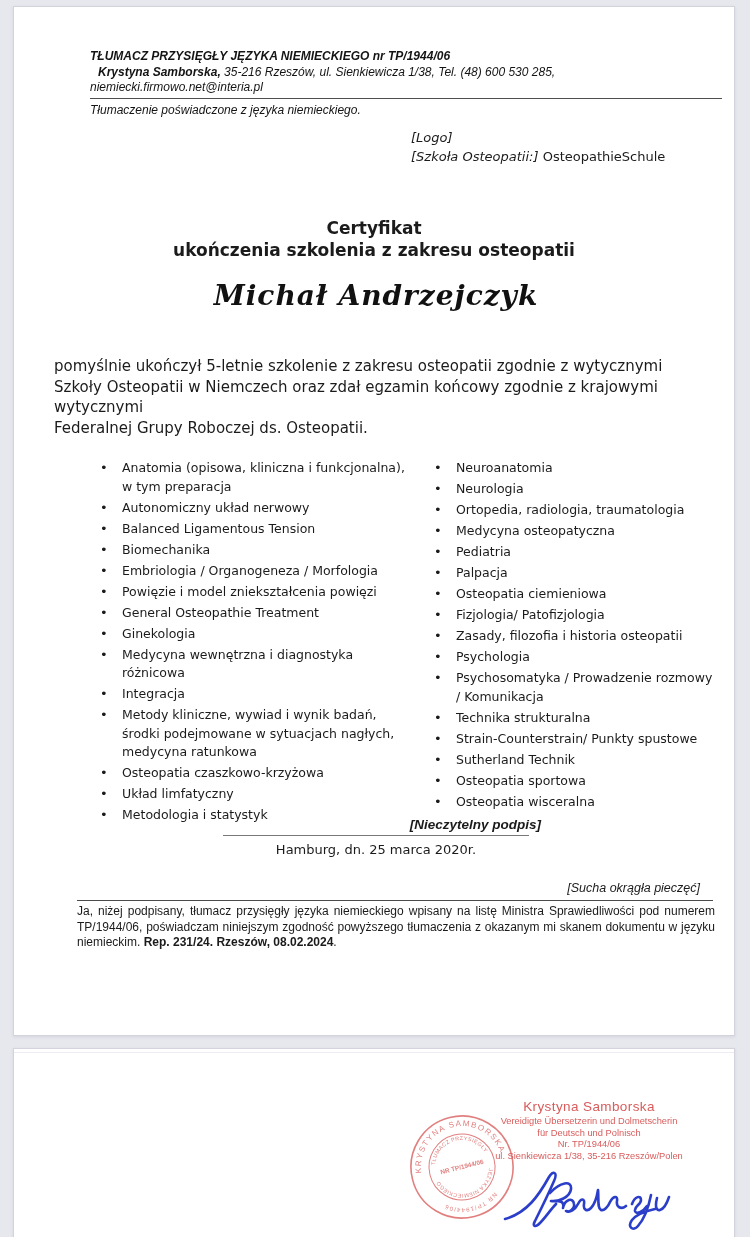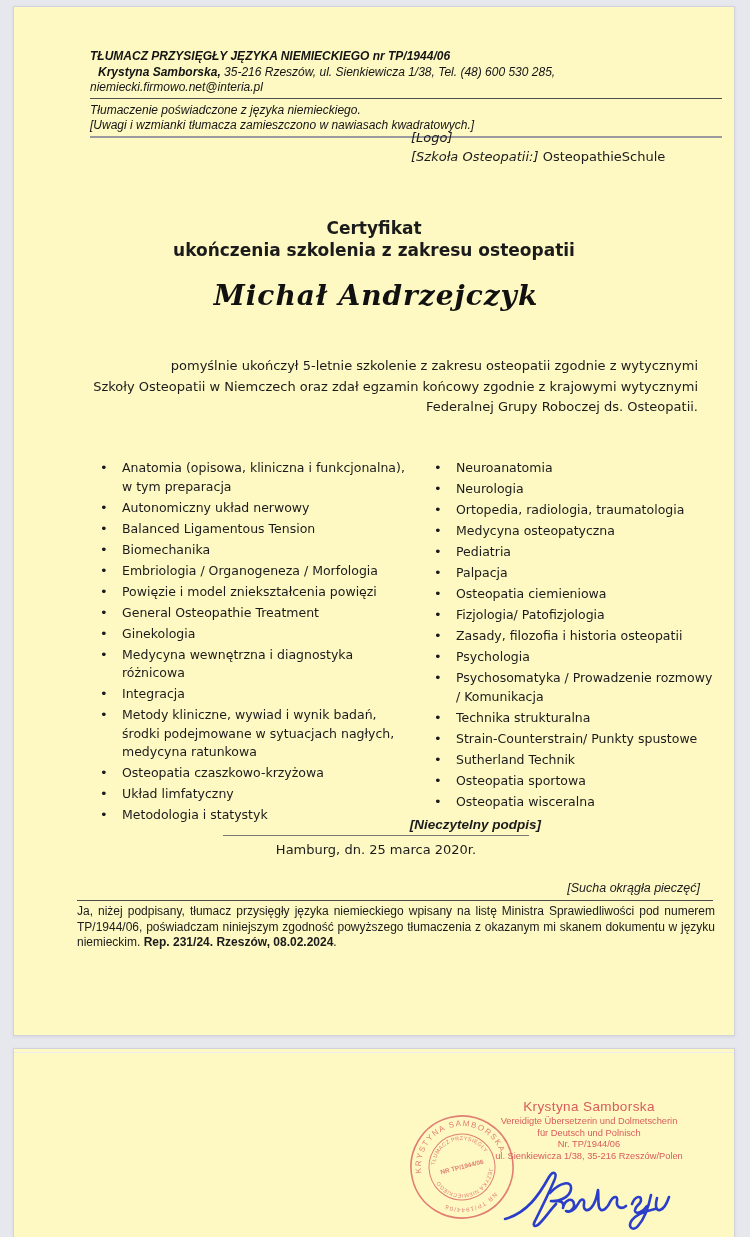--- a/index.html
+++ b/index.html
@@ -3,21 +3,21 @@
 <meta charset="utf-8">
 <style>
   html,body{margin:0;padding:0;}
   body{
     width:750px;height:1237px;position:relative;overflow:hidden;
     background:#e7e7ee;
     font-family:"DejaVu Sans",sans-serif;color:#1b1b1b;
     -webkit-font-smoothing:antialiased;
   }
   .page{
-    position:absolute;left:13px;width:722px;background:#fef9c3;
+    position:absolute;left:13px;width:722px;background:#ffffff;
     border:1px solid #d3d3dc;box-shadow:0 1px 3px rgba(60,60,90,.10);
     box-sizing:border-box;
   }
   #page1{top:6px;height:1030px;}
   #page2{top:1048px;height:200px;border-bottom:none;}
   #page2::before{content:"";position:absolute;left:0;right:0;top:3px;border-top:1px solid #ececf2;}
 
   
   .header{
     position:absolute;left:76px;top:42px;width:632px;
@@ -38,22 +38,22 @@
   .cert-title{position:absolute;left:0;top:210px;width:100%;text-align:center;
     font-weight:bold;font-size:17px;line-height:22px;}
 
   
   .recipient{
     position:absolute;left:2px;top:272px;width:100%;text-align:center;
     font-family:"DejaVu Serif",serif;font-style:italic;font-weight:700;
     font-size:28px;letter-spacing:1px;color:#111;
   }
 
-  .body-par{position:absolute;left:40px;top:349px;width:644px;text-align:right;
-    font-size:13px;line-height:20.5px;}
+  .body-par{position:absolute;left:40px;top:349px;width:644px;text-align:left;
+    font-size:15px;line-height:20.5px;}
 
   .subjects-heading{position:absolute;left:0;top:419px;width:100%;text-align:center;
     font-weight:bold;font-size:13.5px;}
 
   
   .subjects{position:absolute;top:452px;font-size:12.5px;line-height:18.5px;
     list-style:none;margin:0;padding:0;}
   .subjects.left{left:86px;width:316px;}
   .subjects.right{left:420px;width:282px;}
   .subjects li{display:flex;margin-bottom:2.5px;}
@@ -89,21 +89,20 @@
 <body>
 
 <div class="page" id="page1">
 
   <div class="header">
     <div class="h-line1">TŁUMACZ PRZYSIĘGŁY JĘZYKA NIEMIECKIEGO nr TP/1944/06</div>
     <div class="h-line2">
       <span class="bold">Krystyna Samborska,</span><span> 35-216 Rzeszów, ul. Sienkiewicza 1/38, Tel. (48) 600 530 285, niemiecki.firmowo.net@interia.pl</span>
     </div>
     <div class="h-line3">Tłumaczenie poświadczone z języka niemieckiego.</div>
-    <div class="h-line4">[Uwagi i wzmianki tłumacza zamieszczono w nawiasach kwadratowych.]</div>
   </div>
 
   <div class="logo-block">
     <div class="it">[Logo]</div>
     <div><span class="it">[Szkoła Osteopatii:]</span><span> OsteopathieSchule</span></div>
   </div>
 
   <div class="cert-title">
     <div>Certyfikat</div>
     <div>ukończenia szkolenia z zakresu osteopatii</div>

